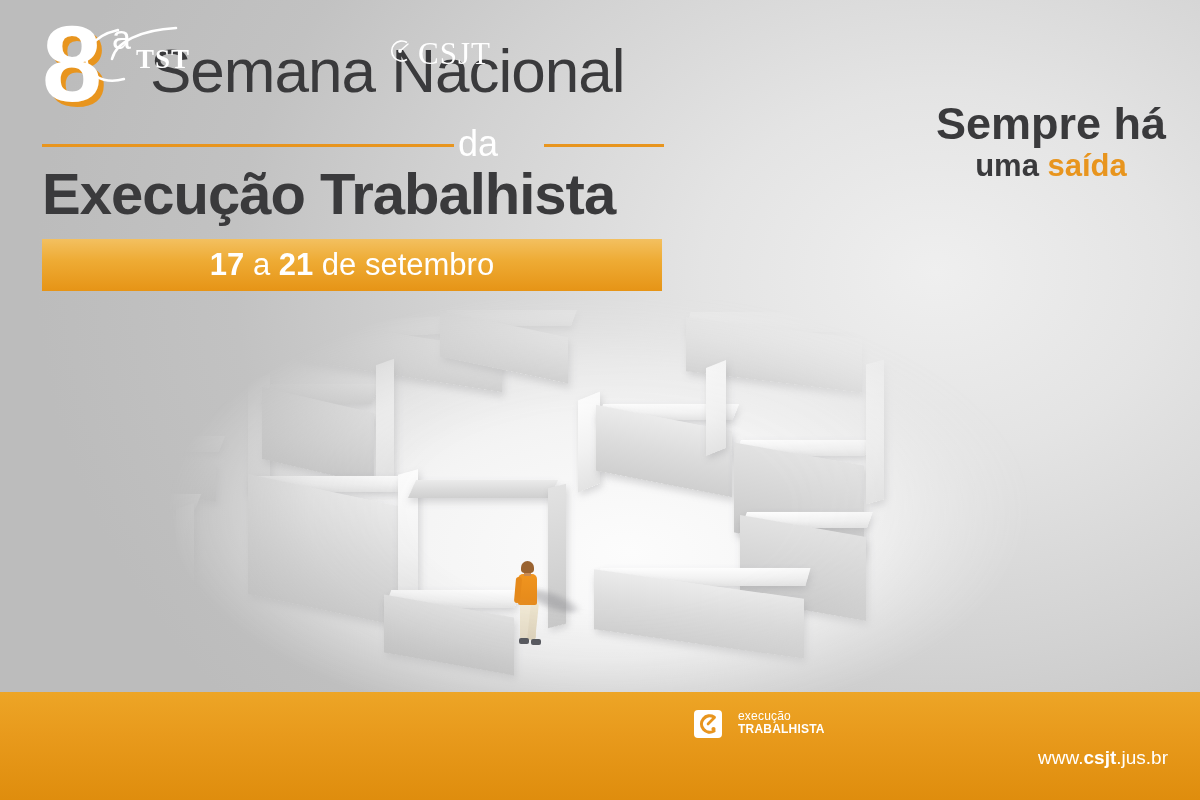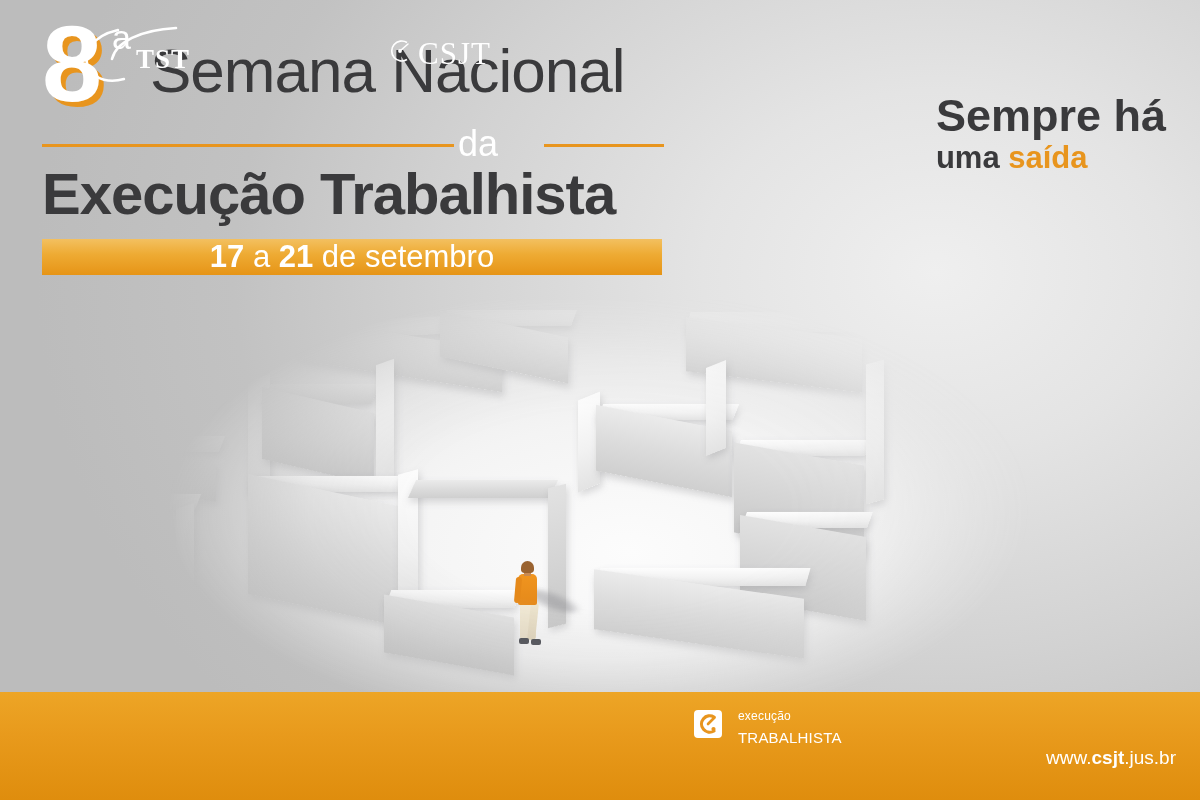--- a/index.html
+++ b/index.html
@@ -93,31 +93,31 @@
     position:absolute; left:416px; top:-2px;
     font-size:36px; font-weight:normal; color:#ffffff; line-height:1;
   }
 
   .t-exec {
     font-size:58px; font-weight:bold; color:#3a3a3c;
     line-height:1.05; letter-spacing:-1px; white-space:nowrap; margin-top:2px;
   }
 
   .date-bar {
-    margin-top:14px; width:620px; height:36px;
+    margin-top:14px; width:620px; height:52px;
     background:linear-gradient(180deg,#f3c060 0%,#eeab34 42%,#e69416 100%);
     display:flex; align-items:center; justify-content:center;
   }
   .date-text { font-size:31px; color:#ffffff; line-height:1; white-space:nowrap; }
   .date-text b { font-weight:bold; }
 
   
   .tagline {
-    position:absolute; right:34px; top:92px;
-    text-align:left; line-height:1.08;
+    position:absolute; right:34px; top:100px;
+    text-align:center; line-height:1.08;
   }
   .tag-l1 { font-size:45px; font-weight:bold; color:#3a3a3c; white-space:nowrap; }
   .tag-l2 { font-size:31px; font-weight:bold; color:#3a3a3c; white-space:nowrap; }
   .tag-hl { color:#e8951e; }
 
   
   .footer {
     position:absolute; left:0; bottom:0; width:1200px; height:108px;
     background:linear-gradient(180deg,#eda526 0%,#e89a1c 40%,#df8d0d 100%);
     display:flex; align-items:center;
@@ -139,24 +139,24 @@
     letter-spacing:1px; margin-left:3px;
   }
 
   .logo-exec { left:694px; top:710px; height:34px;gap:9px; }
   .exec-mark {
     width:28px; height:28px; flex:none; background:#ffffff;
     border-radius:4px; position:relative;
   }
   .exec-words { margin-left:7px; line-height:1; }
   .exec-top { font-size:12px; color:#ffffff; letter-spacing:.2px; display:block; }
-  .exec-bot { font-size:15px; font-weight:normal; color:#ffffff; letter-spacing:.2px; display:block; margin-top:8px; }
+  .exec-bot { font-size:12px; font-weight:bold; color:#ffffff; letter-spacing:.2px; display:block; margin-top:1px; }
 
   .site-url {
-    position:absolute; right:24px; top:747px;
+    position:absolute; right:32px; top:747px;
     font-size:19px; color:#ffffff; white-space:nowrap;
   }
   .site-url b { font-weight:bold; }
 </style>
 </head>
 <body>
 
 <div class="banner">
 
   <div class="maze-wrap">

